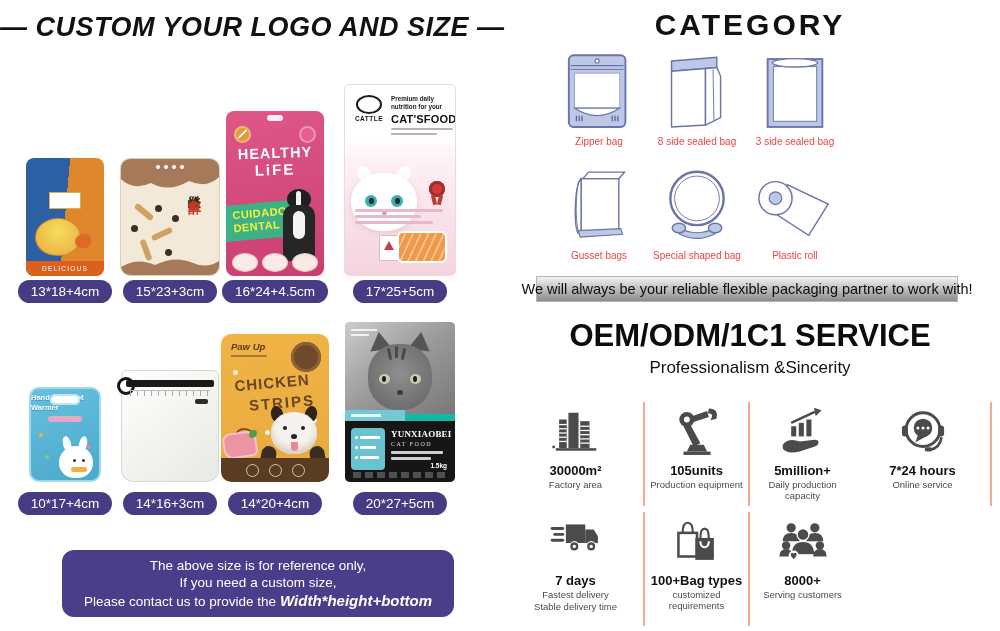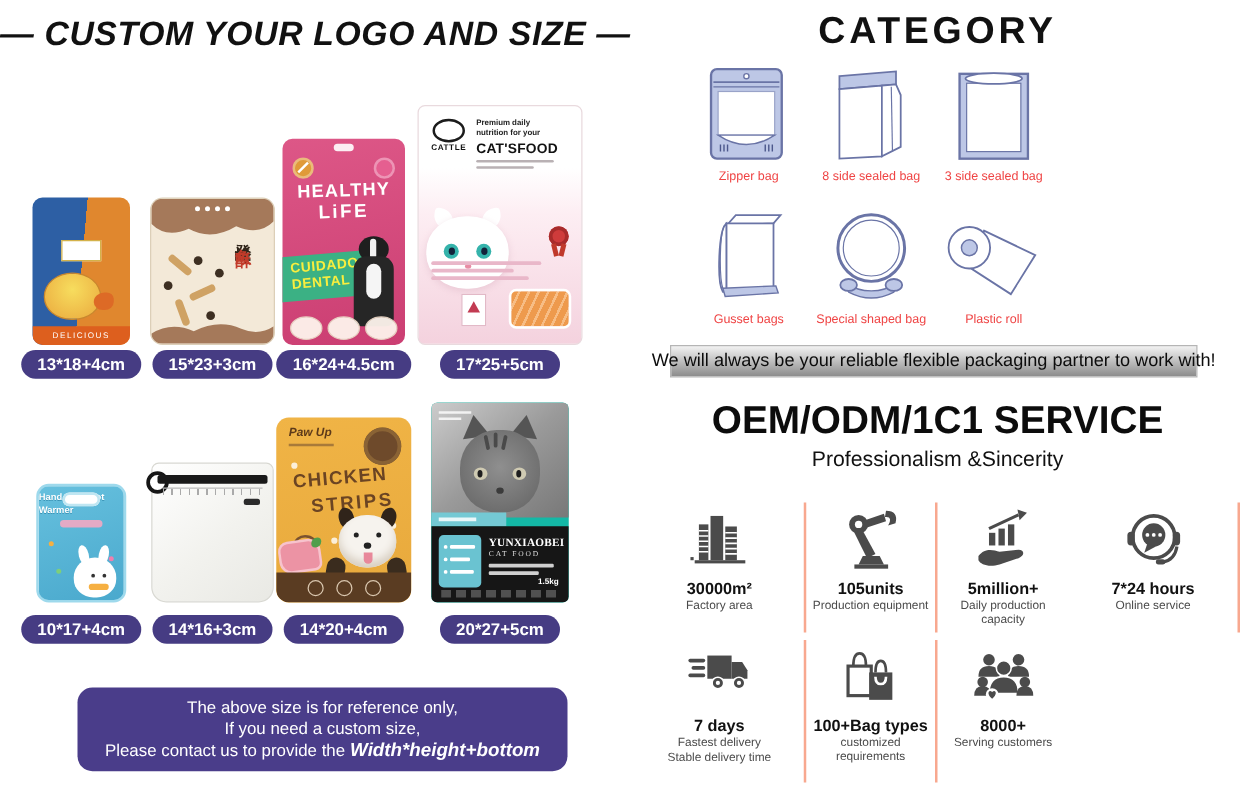--- a/index.html
+++ b/index.html
@@ -7,21 +7,21 @@
 
   
   .left{position:absolute;left:0;top:0;width:500px;height:631px;}
   .left-title{position:absolute;top:12px;left:0;width:100%;text-align:center;font-size:27px;font-weight:900;font-style:italic;letter-spacing:.5px;color:#111;white-space:nowrap;}
   .prod-grid{position:absolute;left:10px;width:460px;display:grid;grid-template-columns:110px 100px 110px 140px;align-items:end;justify-items:center;}
   .row1-prods{top:84px;height:192px;}
   .row2-prods{top:322px;height:160px;}
   .size-grid{position:absolute;left:10px;width:460px;display:grid;grid-template-columns:110px 100px 110px 140px;justify-items:center;}
   .row1-sizes{top:280px;}
   .row2-sizes{top:492px;text-align:center;}
-  .pill{background:#463c83;color:#fff;font-size:13.5px;font-weight:700;padding:4px 13px;border-radius:15px;white-space:nowrap;}
+  .pill{background:#463c83;color:#fff;font-size:13.5px;font-weight:400;padding:4px 13px;border-radius:15px;white-space:nowrap;}
   .note{position:absolute;top:550px;left:62px;width:392px;height:67px;background:#4a3d8a;border-radius:12px;color:#fff;display:flex;flex-direction:column;align-items:center;justify-content:center;gap:2px;font-size:13.5px;text-align:center;}
   .note em{font-style:italic;font-weight:800;font-size:15px;margin-left:4px;}
 
   
   .prod{position:relative;box-sizing:border-box;}
   
   .p11{width:78px;height:118px;border-radius:8px;overflow:hidden;background:linear-gradient(95deg,#2d5fa4 0 50%,#e0872e 50% 100%);}
   .p11 .label{position:absolute;top:34px;left:50%;transform:translateX(-50%);width:30px;height:15px;background:#fff;border:1px solid #d4b24a;}
   .p11 .chestnut{position:absolute;bottom:20px;left:9px;width:44px;height:36px;background:radial-gradient(circle at 50% 35%,#f7dd5e,#eaa83d);border-radius:50% 50% 48% 48%;border:1px solid #c8862e;}
   .p11 .squirrel{position:absolute;bottom:28px;right:13px;width:16px;height:14px;background:#dd6a26;border-radius:60% 40% 50% 50%;}
@@ -48,21 +48,21 @@
   .p13 .green{position:absolute;top:92px;left:-5px;width:76px;height:36px;background:#3bb184;transform:rotate(-5deg);border-radius:4px;padding:4px 0 0 12px;box-sizing:border-box;}
   .p13 .green div{color:#f9ee3e;font-weight:800;font-size:11px;line-height:1.15;letter-spacing:.5px;}
   .p13 .dog{position:absolute;right:3px;top:78px;width:44px;height:76px;}
   .p13 .dog .head{position:absolute;top:0;left:10px;width:24px;height:20px;background:#1f1f1f;border-radius:50% 50% 45% 45%;}
   .p13 .dog .head::after{content:"";position:absolute;left:9px;top:2px;width:5px;height:16px;background:#f2f2f2;border-radius:3px;}
   .p13 .dog .body{position:absolute;top:16px;left:6px;width:32px;height:56px;background:#262626;border-radius:10px 10px 6px 6px;}
   .p13 .dog .chest{position:absolute;top:22px;left:16px;width:12px;height:28px;background:#f5f5f5;border-radius:6px;}
   .p13 .treats{position:absolute;bottom:4px;left:6px;display:flex;gap:4px;}
   .p13 .treats i{width:24px;height:17px;background:#fdf4ec;border-radius:50%;opacity:.95;border:1px solid #e8d4c4;display:block;}
   
-  .p14{width:132px;height:192px;border-radius:6px;overflow:hidden;background:linear-gradient(#ffffff 0 26%,#fdeef3 45%,#f4d2de 100%);border:1px solid #e9dade;}
+  .p14{width:112px;height:192px;border-radius:6px;overflow:hidden;background:linear-gradient(#ffffff 0 26%,#fdeef3 45%,#f4d2de 100%);border:1px solid #e9dade;}
   .p14 .logo{position:absolute;top:10px;left:8px;width:32px;text-align:center;}
   .p14 .logo .ring{width:22px;height:15px;border:2px solid #1c1c1c;border-radius:50%;margin:0 auto;}
   .p14 .logo .name{font-size:6.5px;font-weight:800;letter-spacing:.5px;margin-top:1px;color:#111;}
   .p14 .tag{position:absolute;top:10px;left:46px;width:62px;}
   .p14 .tag .t{font-size:6.3px;font-weight:700;color:#222;line-height:1.3;}
   .p14 .tag .big{font-size:11px;font-weight:800;letter-spacing:.2px;margin-top:2px;color:#111;}
   .p14 .tag .bar{height:2px;background:#b9b1b4;border-radius:1px;margin-top:3px;}
   .p14 .tag .bar.w2{width:46px;}
   .p14 .cat{position:absolute;top:84px;left:6px;width:66px;height:64px;}
   .p14 .cat .earL,.p14 .cat .earR{position:absolute;top:-2px;width:16px;height:16px;background:#fff;border-radius:20% 70% 20% 70%;}

